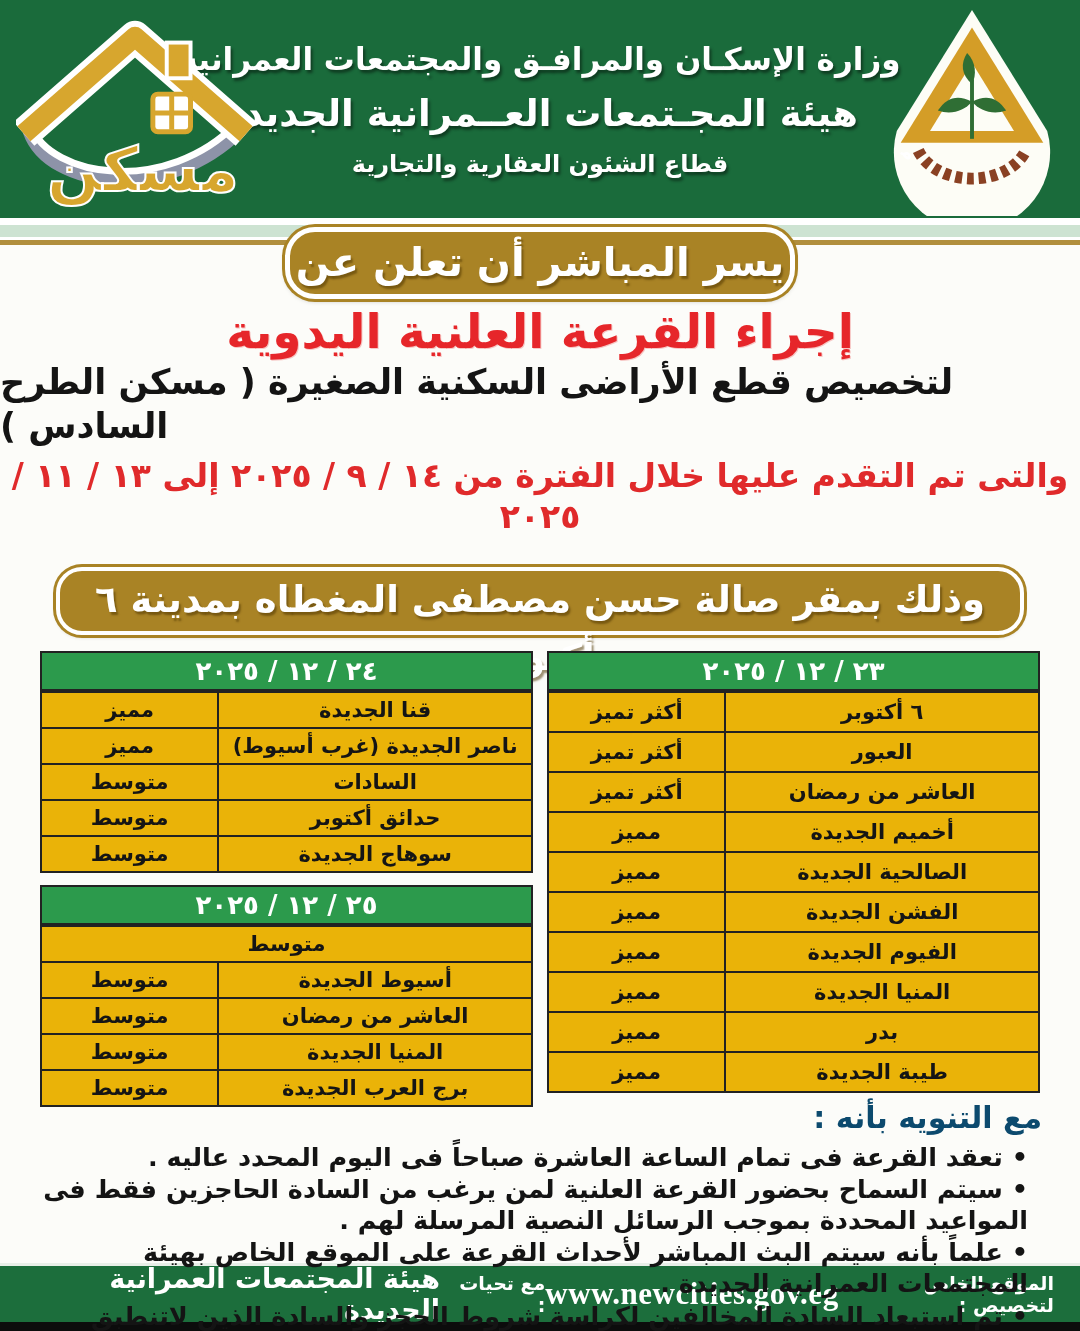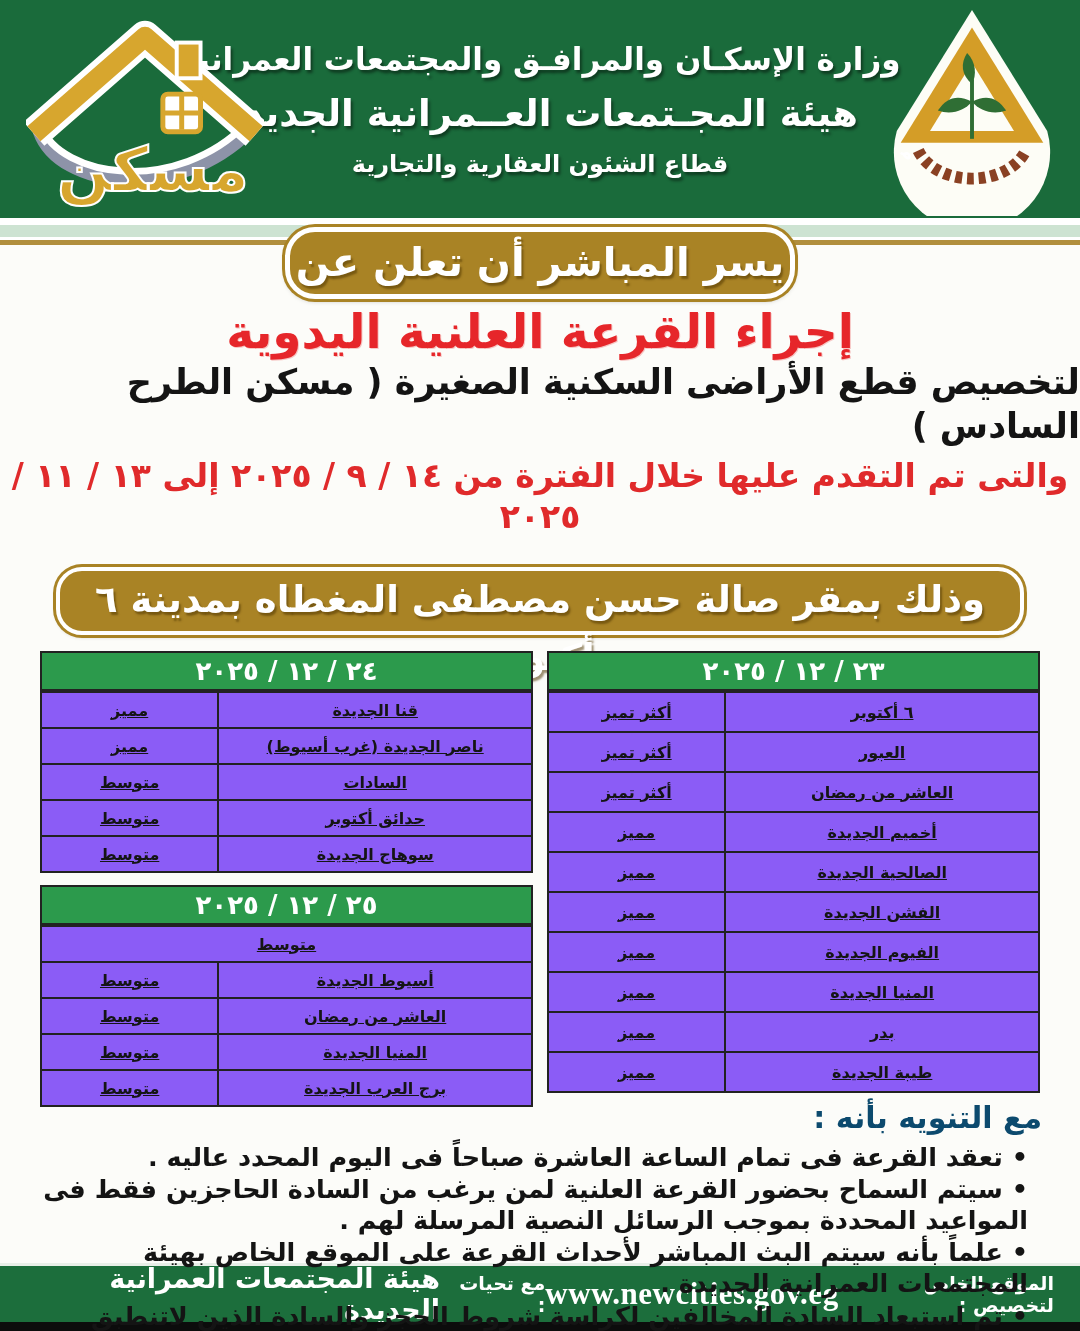--- a/index.html
+++ b/index.html
@@ -8,53 +8,53 @@
     background:#fcfcf9;font-family:"DejaVu Sans",sans-serif;direction:rtl;
   }
   
   .masthead{height:218px;background:#1a6b3b;position:relative;
     display:flex;align-items:center;justify-content:center;}
   .masthead-text{text-align:center;color:#fff;font-weight:bold;
     text-shadow:2px 3px 3px rgba(0,0,0,.45);line-height:1;padding-top:2px;}
   .m-line1{font-size:31px;margin-bottom:20px;white-space:nowrap;}
   .m-line2{font-size:37px;margin-bottom:20px;white-space:nowrap;}
   .m-line3{font-size:24px;white-space:nowrap;}
-  .logo-maskan{position:absolute;left:26px;top:12px;width:238px;height:196px;}
+  .logo-maskan{position:absolute;left:16px;top:12px;width:238px;height:196px;}
   .logo-authority{position:absolute;right:14px;top:6px;width:188px;height:210px;}
   
   .stripe-a{height:7px;background:#ffffff;}
   .stripe-b{height:12px;background:#cde3d2;}
   .stripe-c{height:3px;background:#ffffff;}
   .stripe-d{height:5px;background:#b18f3e;}
   
   .intro-banner{width:500px;margin:-18px auto 0;position:relative;z-index:3;
     background:#a98325;border:5px solid #fff;box-shadow:0 0 0 3px #a98325,0 2px 5px rgba(0,0,0,.25);
     border-radius:30px;color:#fff;text-align:center;font-weight:bold;font-size:40px;
     height:62px;line-height:60px;text-shadow:2px 3px 2px rgba(80,55,0,.55);}
   .main-title{color:#e6262a;text-align:center;font-size:47px;font-weight:bold;
     margin:6px 0 0;line-height:1.15;text-shadow:1px 1px 0 rgba(230,40,40,.25);}
-  .subtitle{text-align:right;font-size:35px;font-weight:bold;color:#141414;margin-top:2px;line-height:1.25;margin-left:42px;}
+  .subtitle{text-align:left;font-size:35px;font-weight:bold;color:#141414;margin-top:2px;line-height:1.25;}
   .period{text-align:center;font-size:33px;font-weight:bold;color:#e02a2b;margin-top:6px;line-height:1.25;}
   .venue-banner{margin:30px 56px 0;background:#a98325;border:4px solid #fff;
     box-shadow:0 0 0 3px #a98325,0 2px 4px rgba(0,0,0,.2);border-radius:26px;color:#fff;
     text-align:center;font-weight:bold;font-size:37px;height:60px;line-height:58px;
     text-shadow:2px 3px 2px rgba(80,55,0,.55);}
   
   .tables-wrap{display:flex;gap:14px;padding:0 40px;margin-top:16px;align-items:flex-start;}
   .tcol{flex:1;min-width:0;}
   .lottery-table{border:2px solid #222;background:#fff;}
   .lottery-table + .lottery-table{margin-top:12px;}
   .t-head{background:#2c9a4c;color:#fff;font-weight:bold;text-align:center;font-size:26px;
     height:36px;line-height:36px;border-bottom:2px solid #222;letter-spacing:1px;}
   .t-row{display:flex;border-top:2px solid #222;}
   .t-row:first-of-type{border-top:0;}
   .rows-tall .t-row{height:38px;}
   .rows-short .t-row{height:34px;}
-  .cell{display:flex;align-items:center;justify-content:center;background:#8b5cf6;
-    color:#151515;font-weight:bold;font-size:16px;white-space:nowrap;overflow:hidden;text-decoration:underline;}
+  .cell{display:flex;align-items:center;justify-content:center;background:#eab308;
+    color:#151515;font-weight:bold;font-size:21px;white-space:nowrap;overflow:hidden;}
   .cell.city{flex:1 1 64%;border-left:2px solid #222;}
   .cell.cat{flex:1 1 36%;}
   
   .notes{padding:0 38px 0 30px;margin-top:-6px;position:relative;z-index:2;}
   .notes-heading{color:#0c4a6e;font-size:30px;font-weight:bold;text-align:right;line-height:1.15;margin:0;}
   .notes-list{margin:6px 0 0;padding:0 14px 0 0;list-style:none;}
   .notes-list li{font-size:25.5px;font-weight:bold;color:#141414;line-height:1.2;
     text-align:right;margin-bottom:2px;}
   .notes-list li::before{content:"• ";}
   

